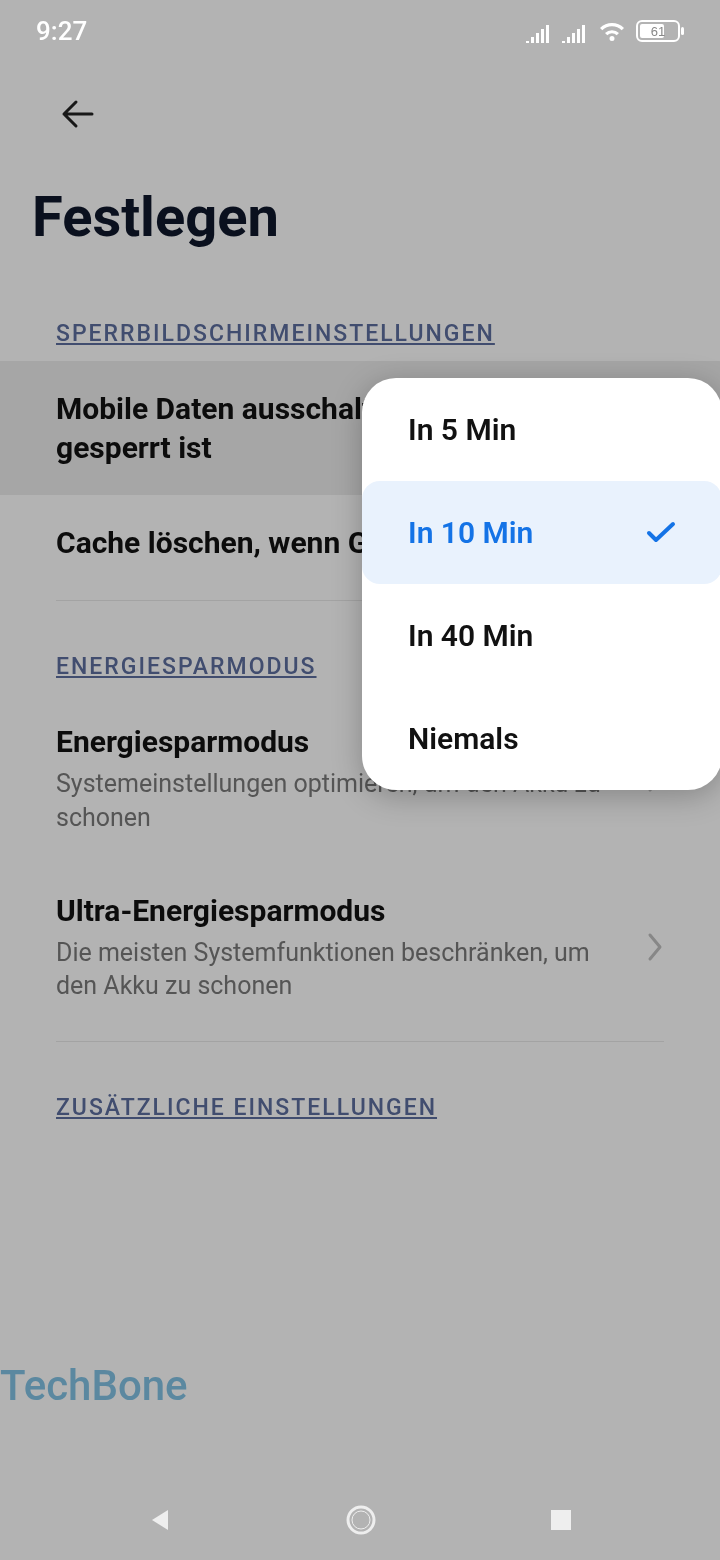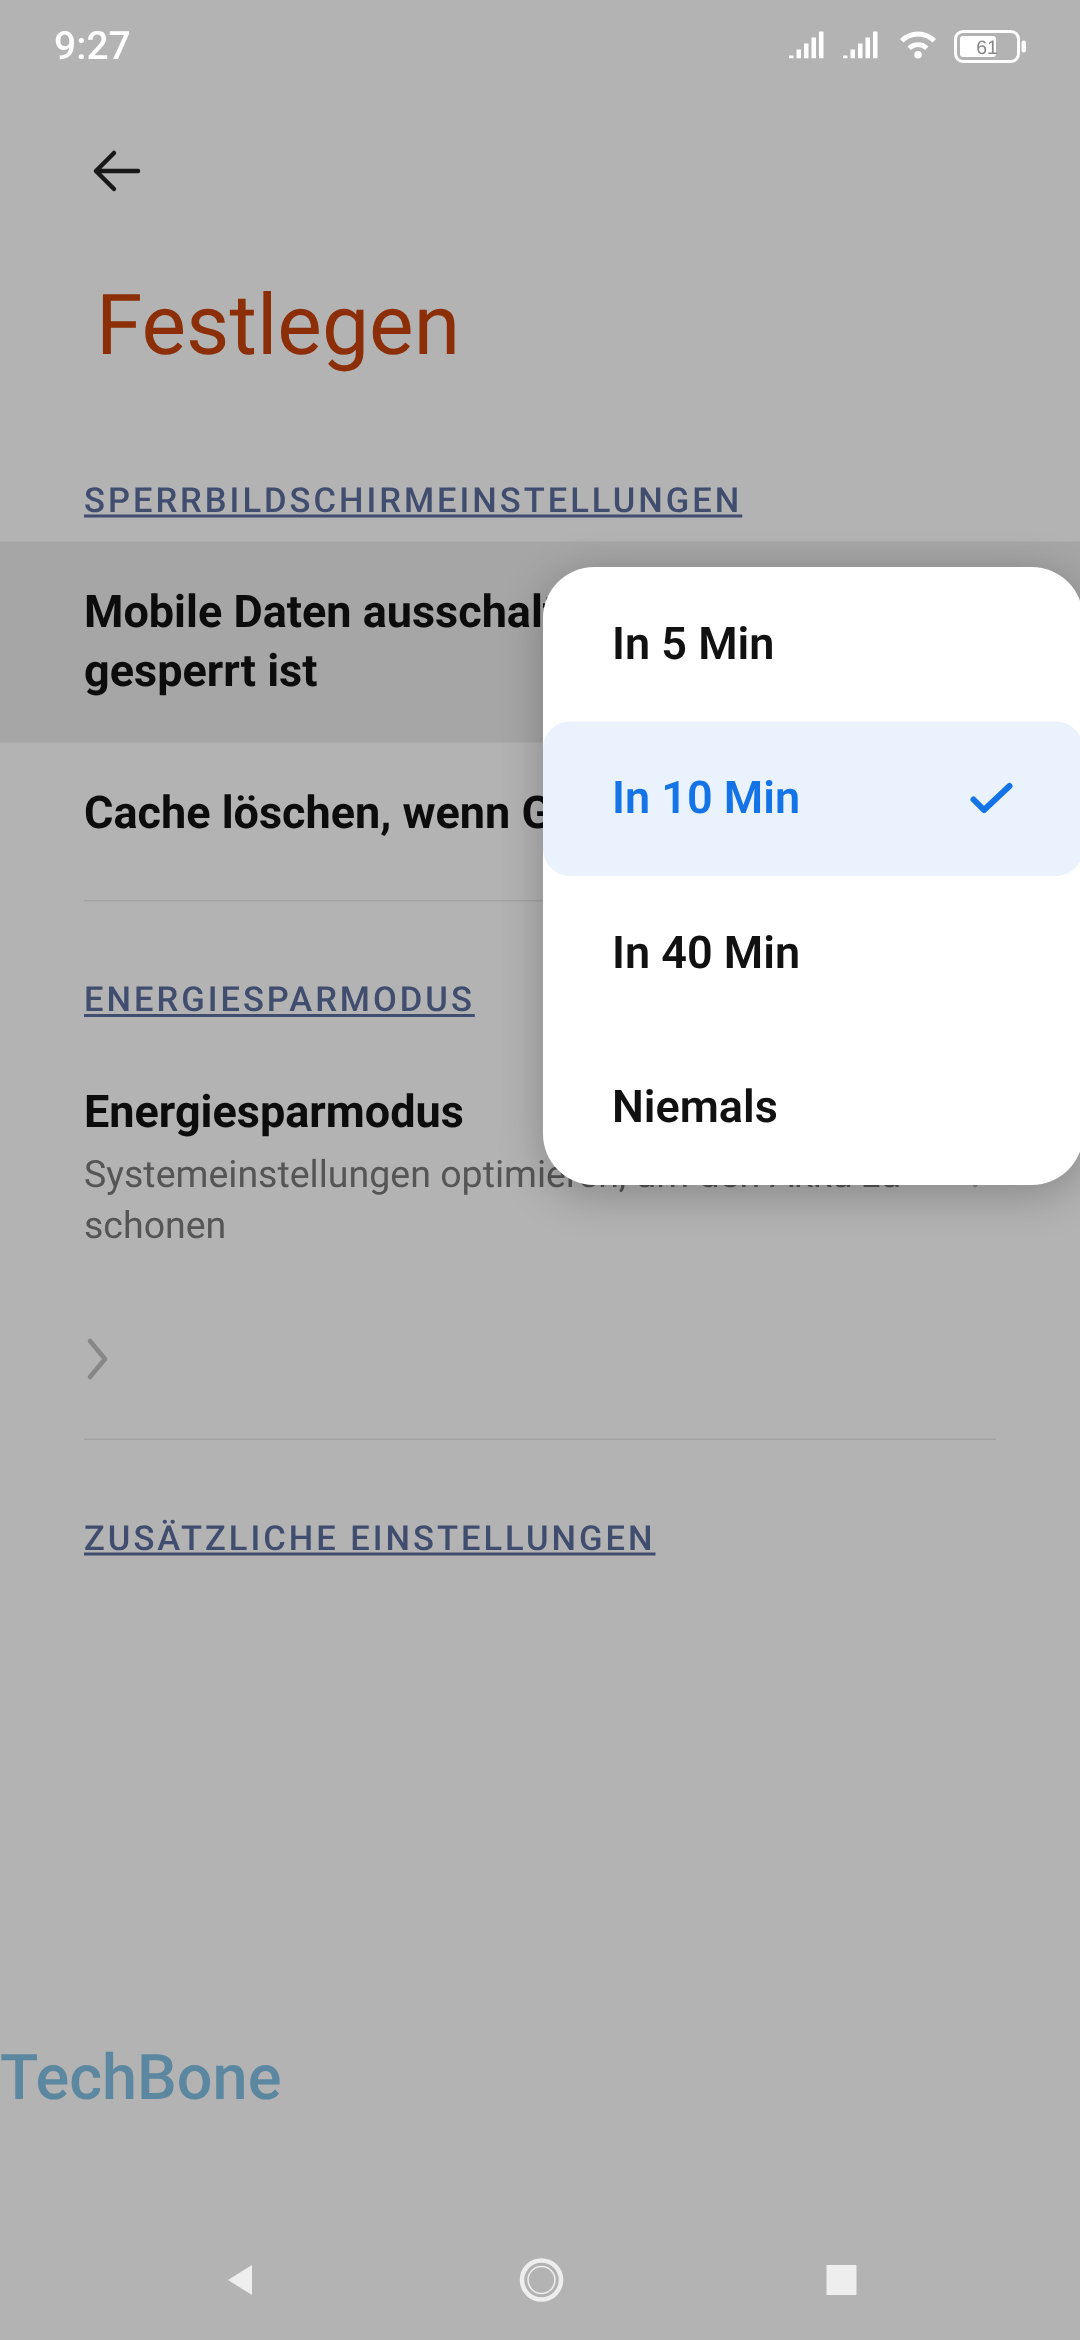--- a/index.html
+++ b/index.html
@@ -15,35 +15,35 @@
   }
 
   .status-bar {
     position: absolute; top: 0; left: 0; right: 0;
     height: 62px;
     display: flex; align-items: center; justify-content: space-between;
     padding: 0 36px 0 36px;
     color: #fff; font-size: 26px; font-weight: 500;
     z-index: 10;
   }
-  .status-icons { display: flex; align-items: flex-start; gap: 10px; }
+  .status-icons { display: flex; align-items: flex-end; gap: 10px; }
   .status-icons svg { display: block; }
 
   .content {
     position: absolute; top: 62px; left: 0; right: 0;
     padding: 0;
     z-index: 1;
   }
 
   .back-row { padding: 30px 56px 0 56px; }
   .back-arrow { width: 44px; height: 44px; }
 
   .page-title {
-    padding: 44px 56px 10px 64px;
-    font-size: 56px; font-weight: 400; color: #c2410c;
+    padding: 44px 56px 10px 32px;
+    font-size: 56px; font-weight: 700; color: #0f172a;
   }
 
   .section-label {
     padding: 60px 56px 14px 56px;
     font-size: 23px; letter-spacing: 2px; color: #5a6b9a; font-weight: 500; text-decoration: underline;
   }
   .section-label.tight { padding-top: 52px; }
 
   .item {
     padding: 28px 56px 28px 56px;
@@ -159,20 +159,24 @@
     <div class="item-text">
       <div class="item-title">Energiesparmodus</div>
       <div class="item-sub">Systemeinstellungen optimieren, um den Akku zu schonen</div>
     </div>
     <svg class="chevron" width="18" height="30" viewBox="0 0 18 30">
         <path d="M4 3l10 12L4 27" stroke="#bbb" stroke-width="3" fill="none" stroke-linecap="round" stroke-linejoin="round"></path>
       </svg>
   </div>
 
   <div class="item">
+    <div class="item-text">
+      <div class="item-title">Ultra-Energiesparmodus</div>
+      <div class="item-sub">Die meisten Systemfunktionen beschränken, um den Akku zu schonen</div>
+    </div>
     <svg class="chevron" width="18" height="30" viewBox="0 0 18 30">
         <path d="M4 3l10 12L4 27" stroke="#bbb" stroke-width="3" fill="none" stroke-linecap="round" stroke-linejoin="round"></path>
       </svg>
   </div>
 
   <div class="divider"></div>
 
   <div class="section-label tight">ZUSÄTZLICHE EINSTELLUNGEN</div>
 
 

